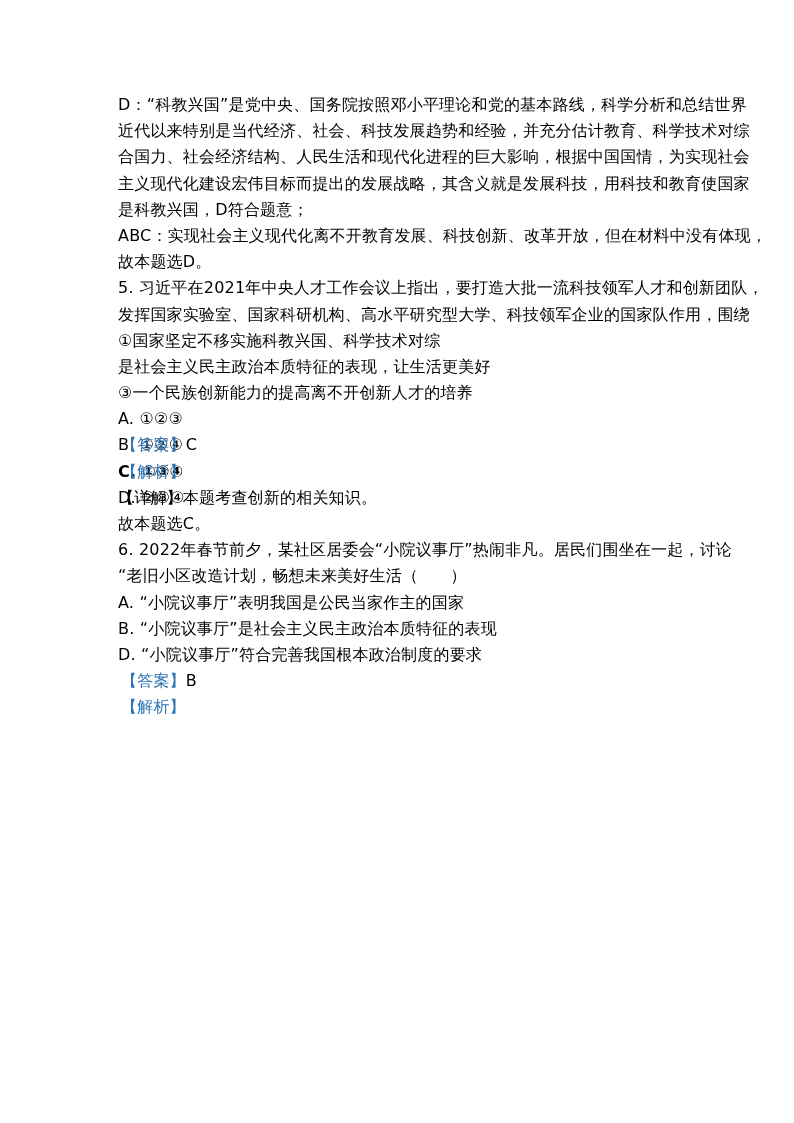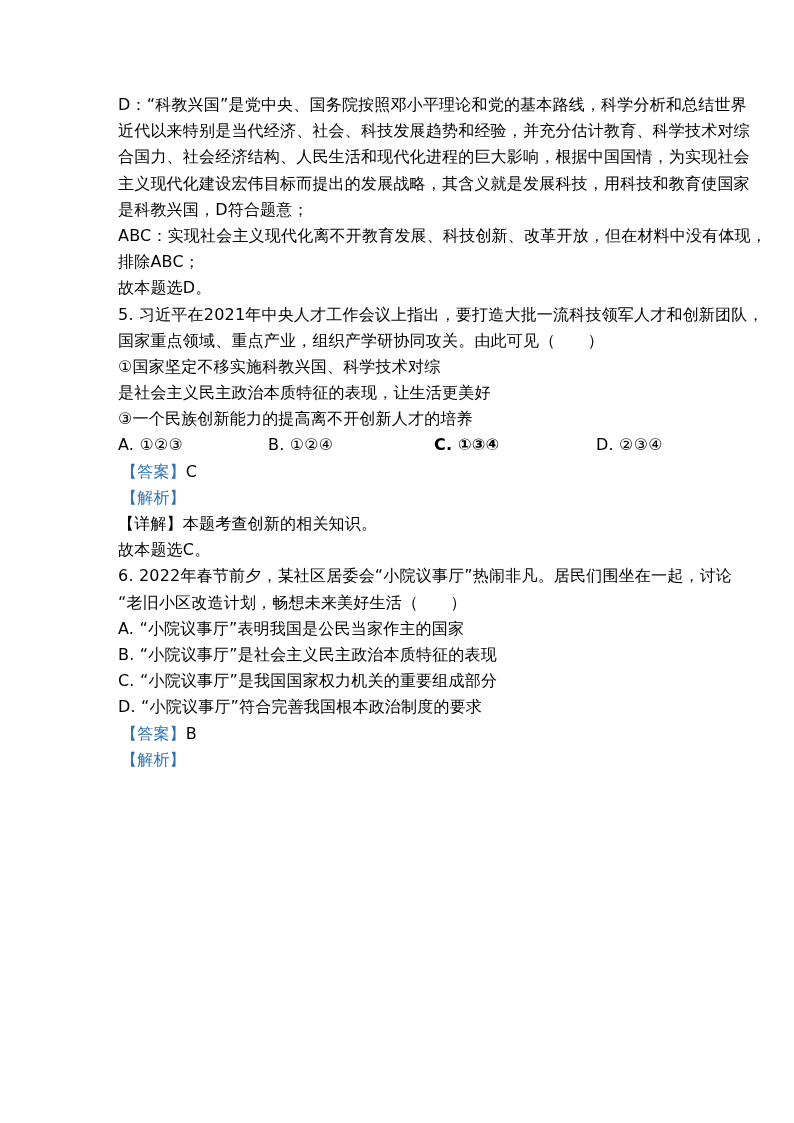--- a/index.html
+++ b/index.html
@@ -1,49 +1,48 @@
 <!DOCTYPE html>
 <html><head>
 <meta charset="utf-8">
 <style>
   html, body { margin: 0; padding: 0; background: #ffffff; }
   body { width: 794px; height: 1123px; position: relative; overflow: hidden;
          font-family: "DejaVu Sans", "Liberation Sans", sans-serif; color: #000; }
   .page { position: absolute; left: 118px; top: 92px; width: 560px; }
   .line { font-size: 16px; line-height: 26.2px; height: 26.2px; white-space: nowrap; letter-spacing: 0.2px; }
   .blue { color: #2e74b5; }
-  .opts { display: flex; }
+  .opts { display: flex; flex-direction: column; }
   .opts span { display: inline-block; }
   .opts .o0 { width: 150px; }
   .opts .o1 { width: 166px; }
   .opts .o2 { width: 162px; font-weight: bold; }
   .indent1 { padding-left: 3px; }
 </style>
 </head>
 <body>
 
 <div class="page">
 
   <div>
     <div class="line">D：“科教兴国”是党中央、国务院按照邓小平理论和党的基本路线，科学分析和总结世界</div>
     <div class="line">近代以来特别是当代经济、社会、科技发展趋势和经验，并充分估计教育、科学技术对综</div>
     <div class="line">合国力、社会经济结构、人民生活和现代化进程的巨大影响，根据中国国情，为实现社会</div>
     <div class="line">主义现代化建设宏伟目标而提出的发展战略，其含义就是发展科技，用科技和教育使国家</div>
     <div class="line">是科教兴国，D符合题意；</div>
   </div>
   <div>
     <div class="line">ABC：实现社会主义现代化离不开教育发展、科技创新、改革开放，但在材料中没有体现，</div>
-    <div class="line">排除ABC；</div>
   </div>
   <div class="line">故本题选D。</div>
 
   <div>
     <div>
       <div class="line">5. 习近平在2021年中央人才工作会议上指出，要打造大批一流科技领军人才和创新团队，</div>
-      <div class="line">国家重点领域、重点产业，组织产学研协同攻关。由此可见（　　）</div>
+      <div class="line">发挥国家实验室、国家科研机构、高水平研究型大学、科技领军企业的国家队作用，围绕</div>
     </div>
     <div>
       <div class="line">①国家坚定不移实施科教兴国、科学技术对综</div>
       <div class="line">是社会主义民主政治本质特征的表现，让生活更美好</div>
       <div class="line">③一个民族创新能力的提高离不开创新人才的培养</div>
     </div>
     <div class="line opts">
       <span class="o0">A. ①②③</span>
       <span class="o1">B. ①②④</span>
       <span class="o2">C. ①③④</span>
@@ -62,21 +61,20 @@
   </div>
 
   <div>
     <div>
       <div class="line">6. 2022年春节前夕，某社区居委会“小院议事厅”热闹非凡。居民们围坐在一起，讨论</div>
       <div class="line">“老旧小区改造计划，畅想未来美好生活（　　）</div>
     </div>
     <div>
       <div class="line">A. “小院议事厅”表明我国是公民当家作主的国家</div>
       <div class="line">B. “小院议事厅”是社会主义民主政治本质特征的表现</div>
-      <div class="line">C. “小院议事厅”是我国国家权力机关的重要组成部分</div>
       <div class="line">D. “小院议事厅”符合完善我国根本政治制度的要求</div>
     </div>
     <div class="line indent1">
       <span class="blue">【答案】</span><span>B</span>
     </div>
     <div class="line indent1">
       <span class="blue">【解析】</span>
     </div>
   </div>
 

